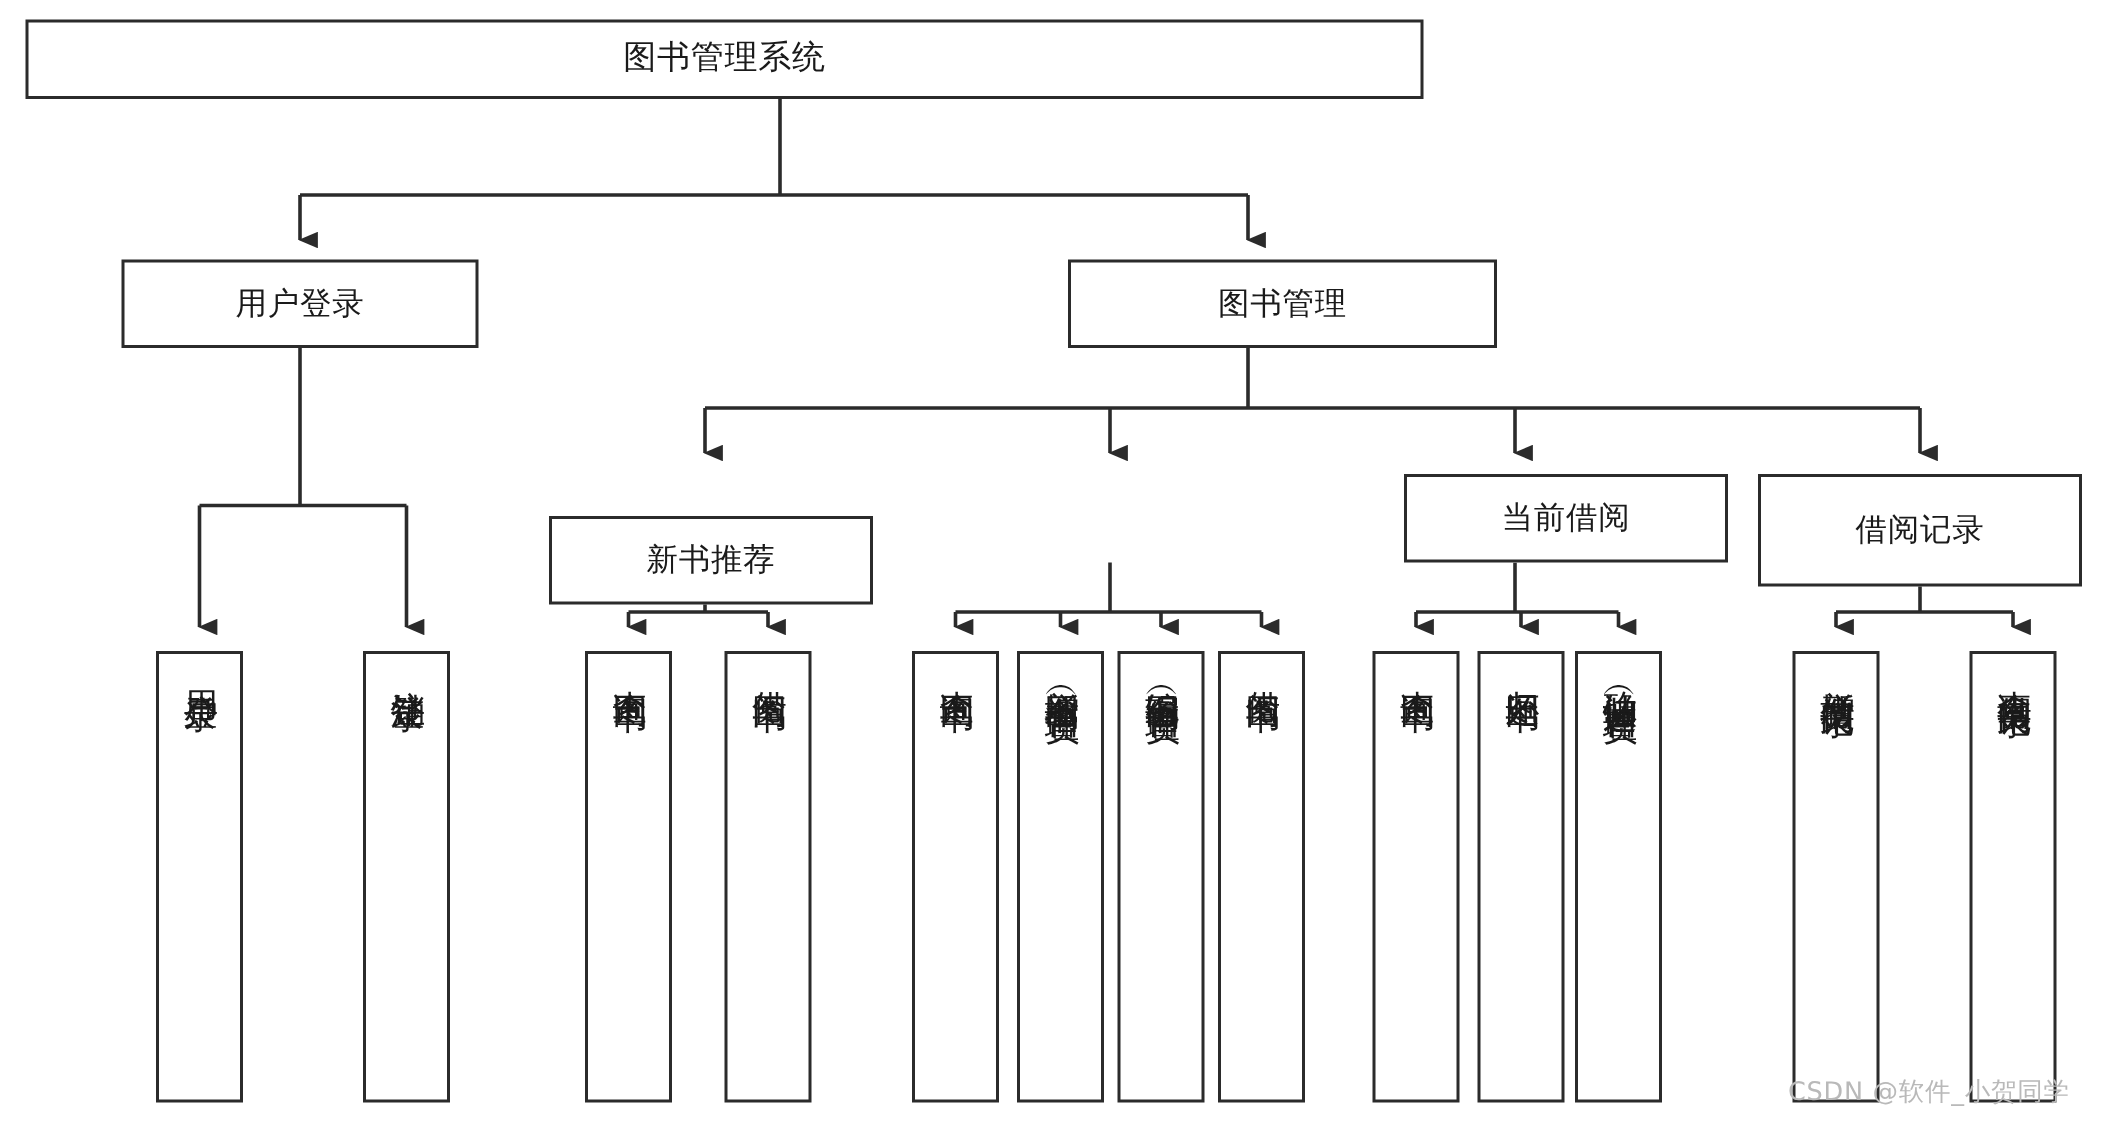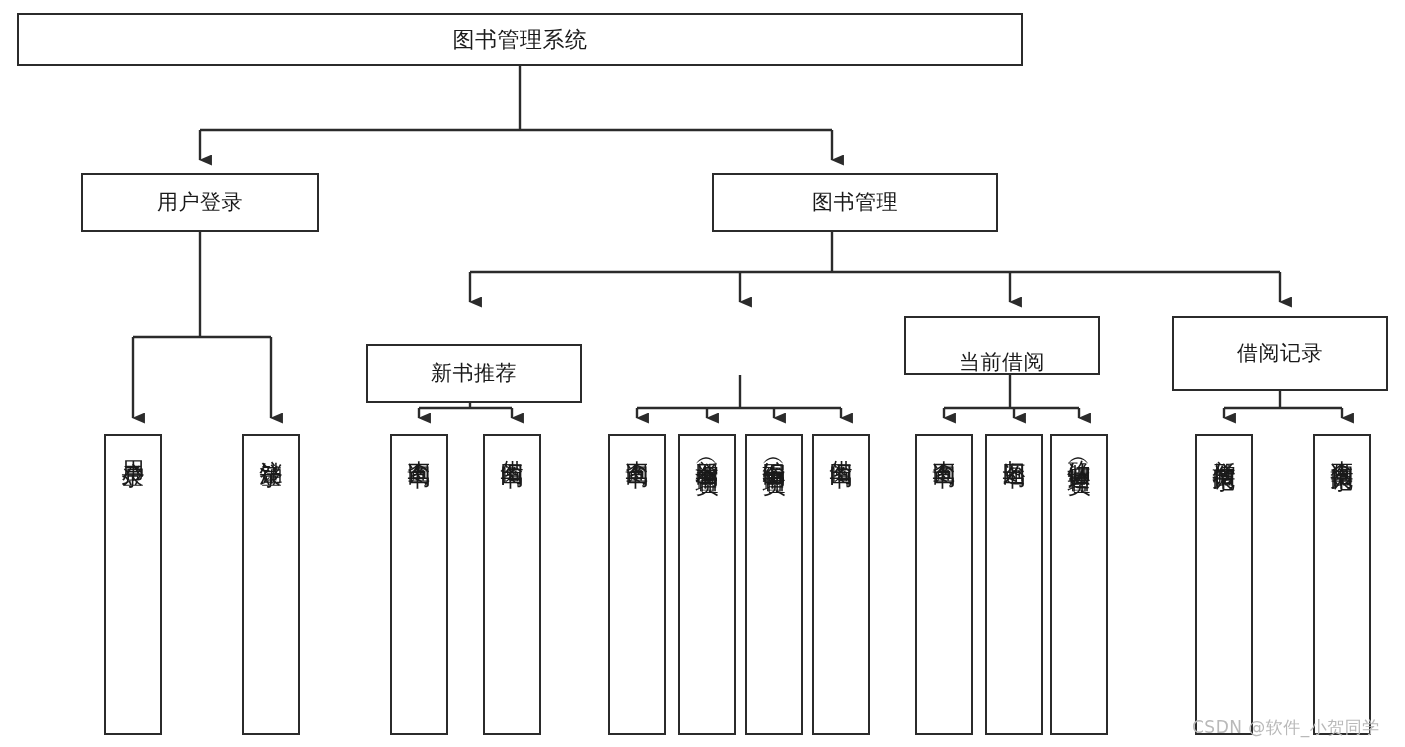--- a/index.html
+++ b/index.html
@@ -122,35 +122,35 @@
       <path d="M 1014 408 L 1014 418" marker-end="url(#arrow)"></path>
       <path d="M 1079 408 L 1079 418" marker-end="url(#arrow)"></path>
 
       <path d="M 1280 375 L 1280 408"></path>
       <path d="M 1224 408 L 1342 408"></path>
       <path d="M 1224 408 L 1224 418" marker-end="url(#arrow)"></path>
       <path d="M 1342 408 L 1342 418" marker-end="url(#arrow)"></path>
     </g>
   </svg>
 
-  <div class="node horizontal root" style="left:17px; top:13px; width:1006px; height:53px;">
+  <div class="node horizontal root" style="left:17px; top:13px; width:932px; height:53px;font-family:Liberation Mono, monospace;">
     <span class="node-label">图书管理系统</span>
   </div>
 
   <div class="node horizontal" style="left:81px; top:173px; width:238px; height:59px;">
     <span class="node-label">用户登录</span>
   </div>
   <div class="node horizontal" style="left:712px; top:173px; width:286px; height:59px;">
     <span class="node-label">图书管理</span>
   </div>
 
   <div class="node horizontal" style="left:366px; top:316px; width:216px; height:59px;margin-top:28px;">
     <span class="node-label">新书推荐</span>
   </div>
-  <div class="node horizontal" style="left:904px; top:316px; width:196px; height:59px;align-items:flex-end;">
+  <div class="node horizontal" style="left:936px; top:316px; width:216px; height:59px;">
     <span class="node-label">当前借阅</span>
   </div>
   <div class="node horizontal" style="left:1172px; top:316px; width:216px; height:75px;">
     <span class="node-label">借阅记录</span>
   </div>
 
   <div class="node vertical" style="left:104px; top:434px; width:58px; height:301px;">
     <span class="node-label">用户登录</span>
   </div>
   <div class="node vertical" style="left:242px; top:434px; width:58px; height:301px;">

